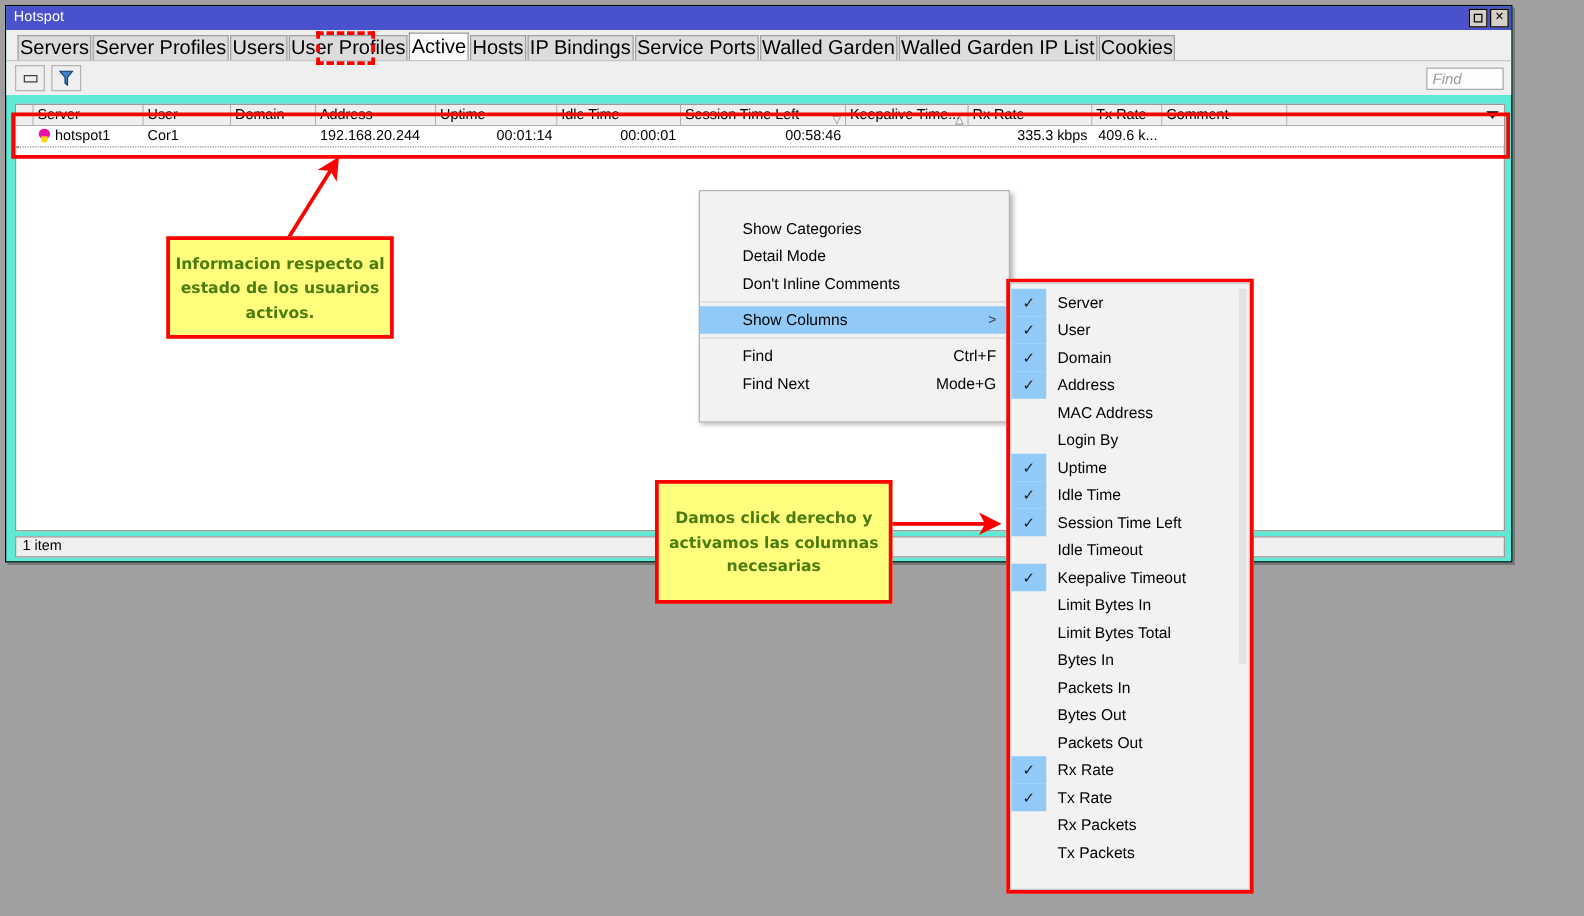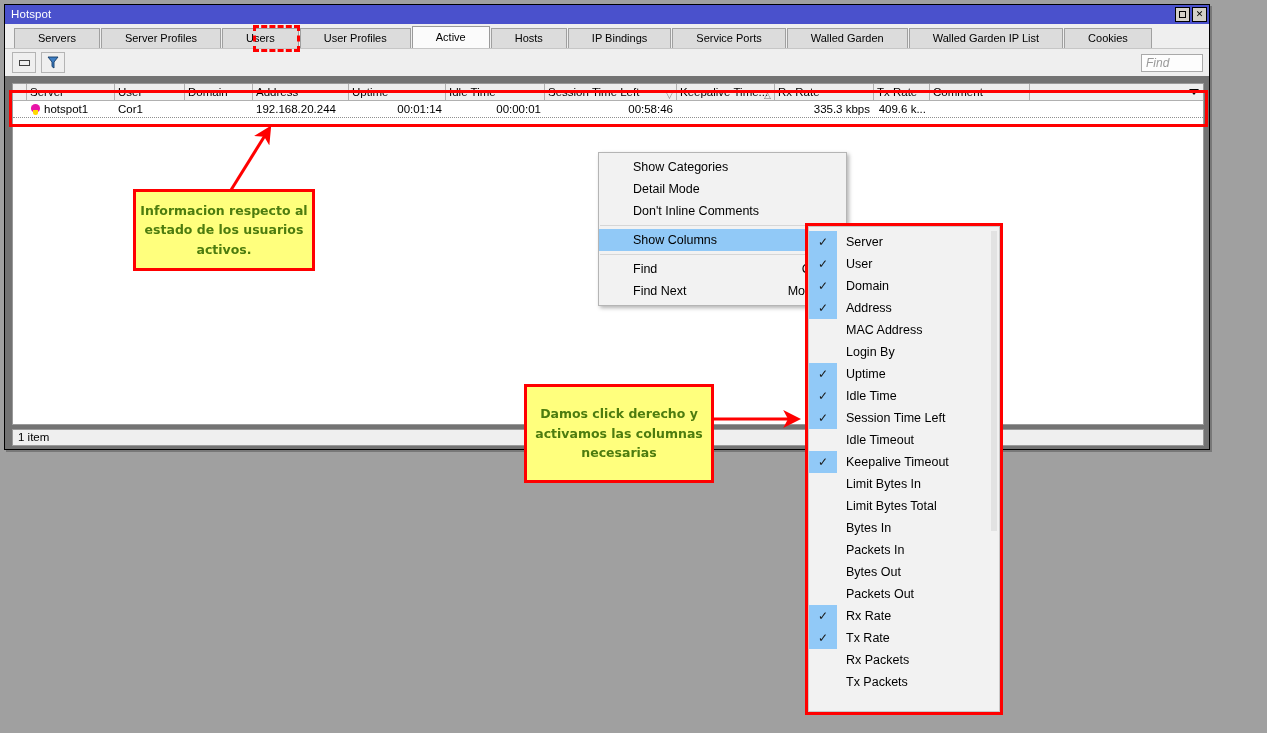--- a/index.html
+++ b/index.html
@@ -17,21 +17,21 @@
     position: relative;
   }
 
   
   #window {
     position: absolute;
     left: 4px;
     top: 4px;
     width: 1206px;
     height: 446px;
-    background: #737373;
+    background: #5eead4;
     border: 1px solid #000;
     box-sizing: border-box;
     box-shadow: 2px 2px 0 rgba(0,0,0,0.25);
   }
   #titlebar {
     height: 19px;
     background: #4a51cc;
     display: flex;
     align-items: center;
     padding: 0 2px 0 6px;
@@ -70,26 +70,26 @@
     background: #efefef;
     display: flex;
     align-items: flex-end;
     padding-left: 9px;
     box-sizing: border-box;
     position: relative;
   }
   .tab {
     height: 20px;
     line-height: 19px;
-    padding: 0 23px;
+    padding: 0 1px;
     background: #dcdcdc;
     border: 1px solid #a0a0a0;
     border-bottom: none;
     margin-right: 1px;
-    font-size: 11px;
+    font-size: 16px;
     white-space: nowrap;
     box-sizing: border-box;
   }
   .tab.active {
     background: #fbfbfb;
     border-color: #9a9a9a;
     height: 22px;
     line-height: 21px;
   }
   #tab-highlight {
@@ -258,27 +258,27 @@
     border: 1px solid #9a9a9a;
     box-sizing: border-box;
     font-size: 11.5px;
     line-height: 15px;
     padding-left: 5px;
   }
 
   
   #ctxmenu {
     position: absolute;
-    left: 598px;
+    left: 559px;
     top: 152px;
     width: 249px;
     background: #f2f2f2;
     border: 1px solid #b5b5b5;
     box-sizing: border-box;
-    padding: 3px 0;
+    padding: 19px 0;
     box-shadow: 2px 2px 4px rgba(0,0,0,0.3);
     z-index: 40;
     font-size: 12.5px;
   }
   .mi {
     height: 22px;
     display: flex;
     align-items: center;
     padding-left: 34px;
     padding-right: 10px;

